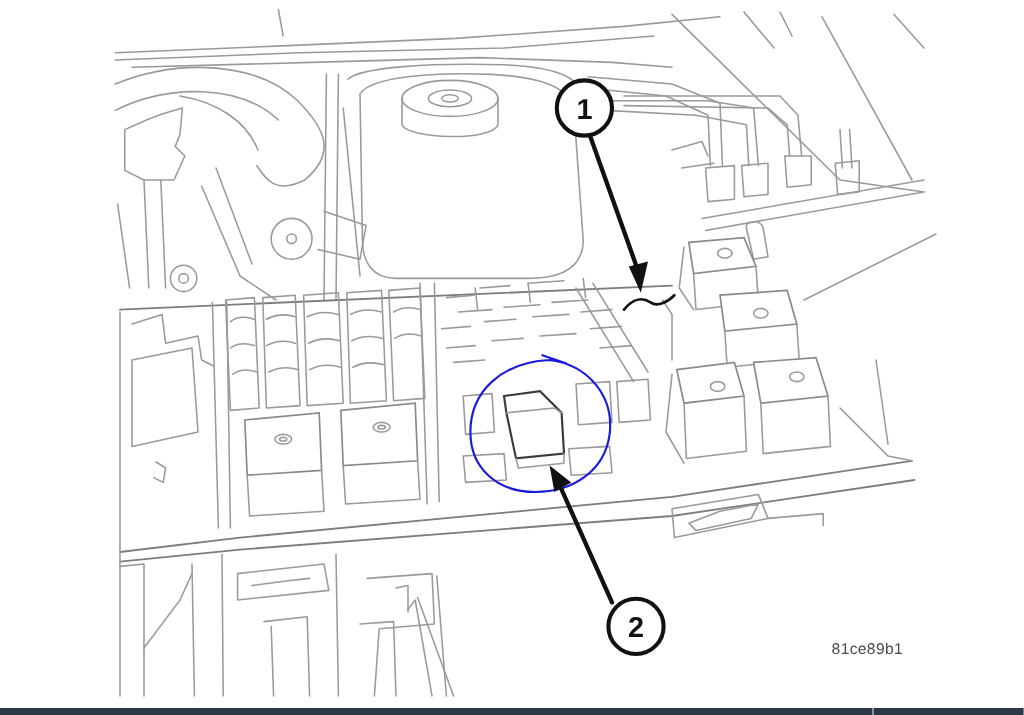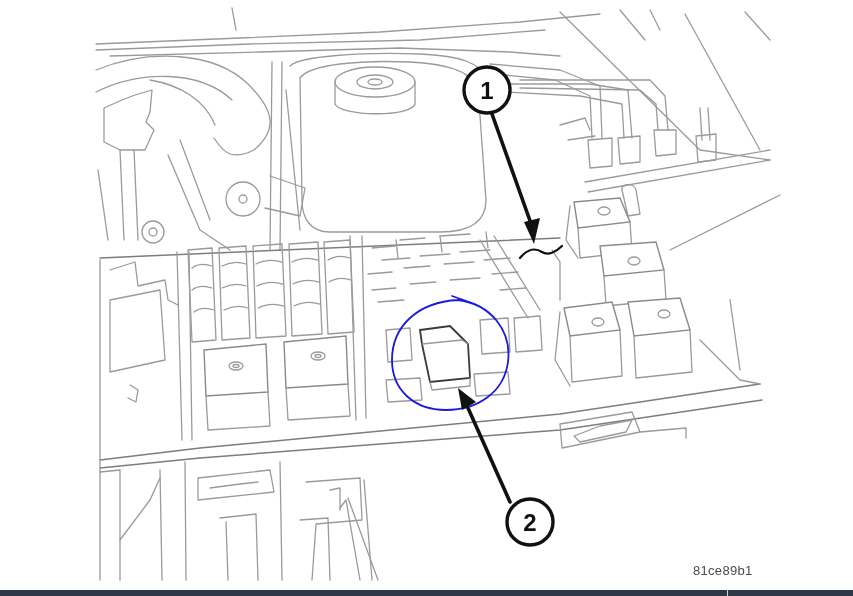--- a/index.html
+++ b/index.html
@@ -10,21 +10,21 @@
       position: relative;
     }
     #canvas { position: absolute; left: 0; top: 0; width: 853px; height: 590px; }
     .ln { fill: none; stroke: #9a9a9a; stroke-width: 1.3; stroke-linejoin: round; stroke-linecap: round; }
     .ln-d { fill: none; stroke: #7d7d7d; stroke-width: 1.5; stroke-linejoin: round; stroke-linecap: round; }
     .relay-top { fill: #ffffff; stroke: #8a8a8a; stroke-width: 1.4; }
     .blk { fill: none; stroke: #111; stroke-width: 3.6; stroke-linecap: round; stroke-linejoin: round; }
     .callout-circle { fill: #ffffff; stroke: #111; stroke-width: 3.4; }
     .callout-num { font-family: "Liberation Sans", sans-serif; font-weight: bold; font-size: 24px; fill: #111; text-anchor: middle; }
     .fig-id {
-      position: absolute; left: 693px; top: 563px;
+      position: absolute; left: 693px; top: 533px;
       font-family: "Liberation Sans", sans-serif; font-size: 13px; color: #4a4a4a; letter-spacing: 0.3px;
     }
     .bottom-bar {
       position: absolute; left: 0; top: 590px; width: 853px; height: 6px;
       background: #2c3845;
     }
     .bottom-bar .seg {
       position: absolute; top: 0; height: 6px; width: 1px; background: #c9d0d7;
     }
   </style>

